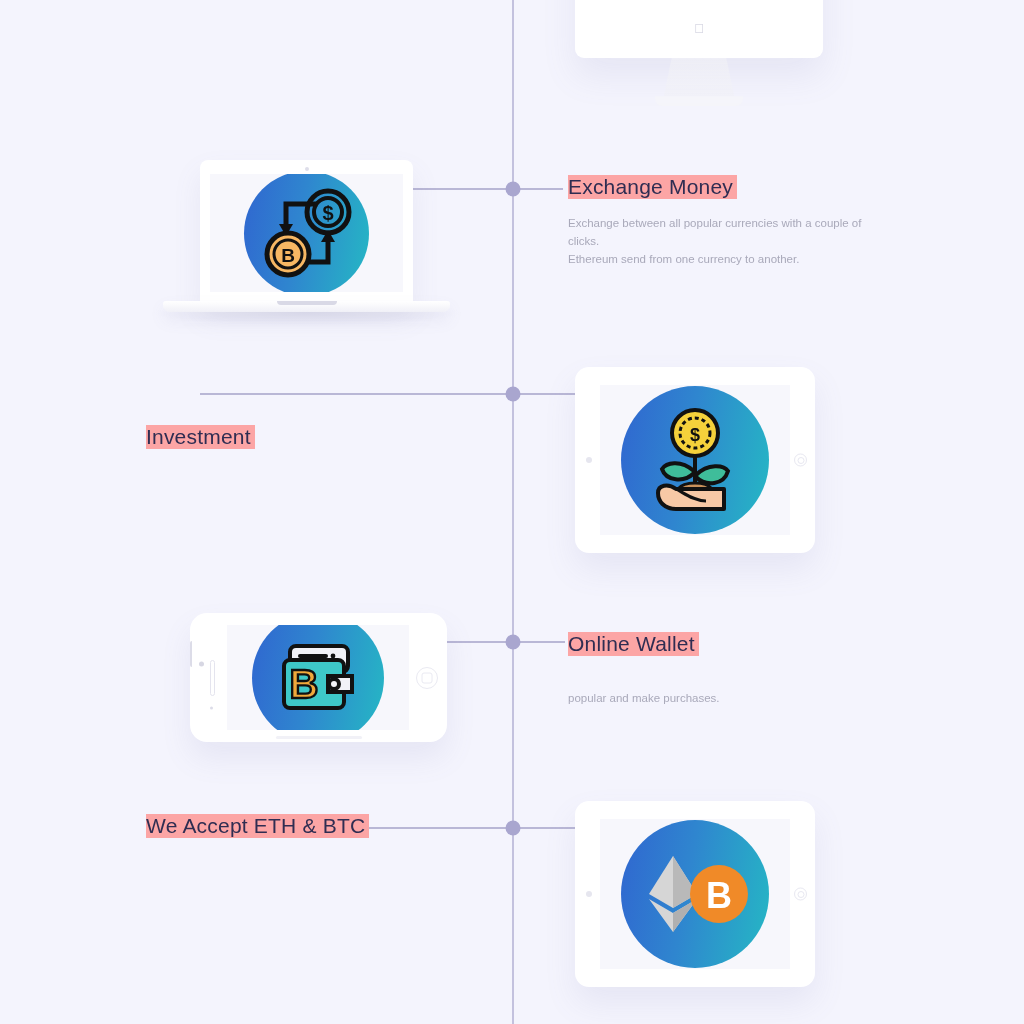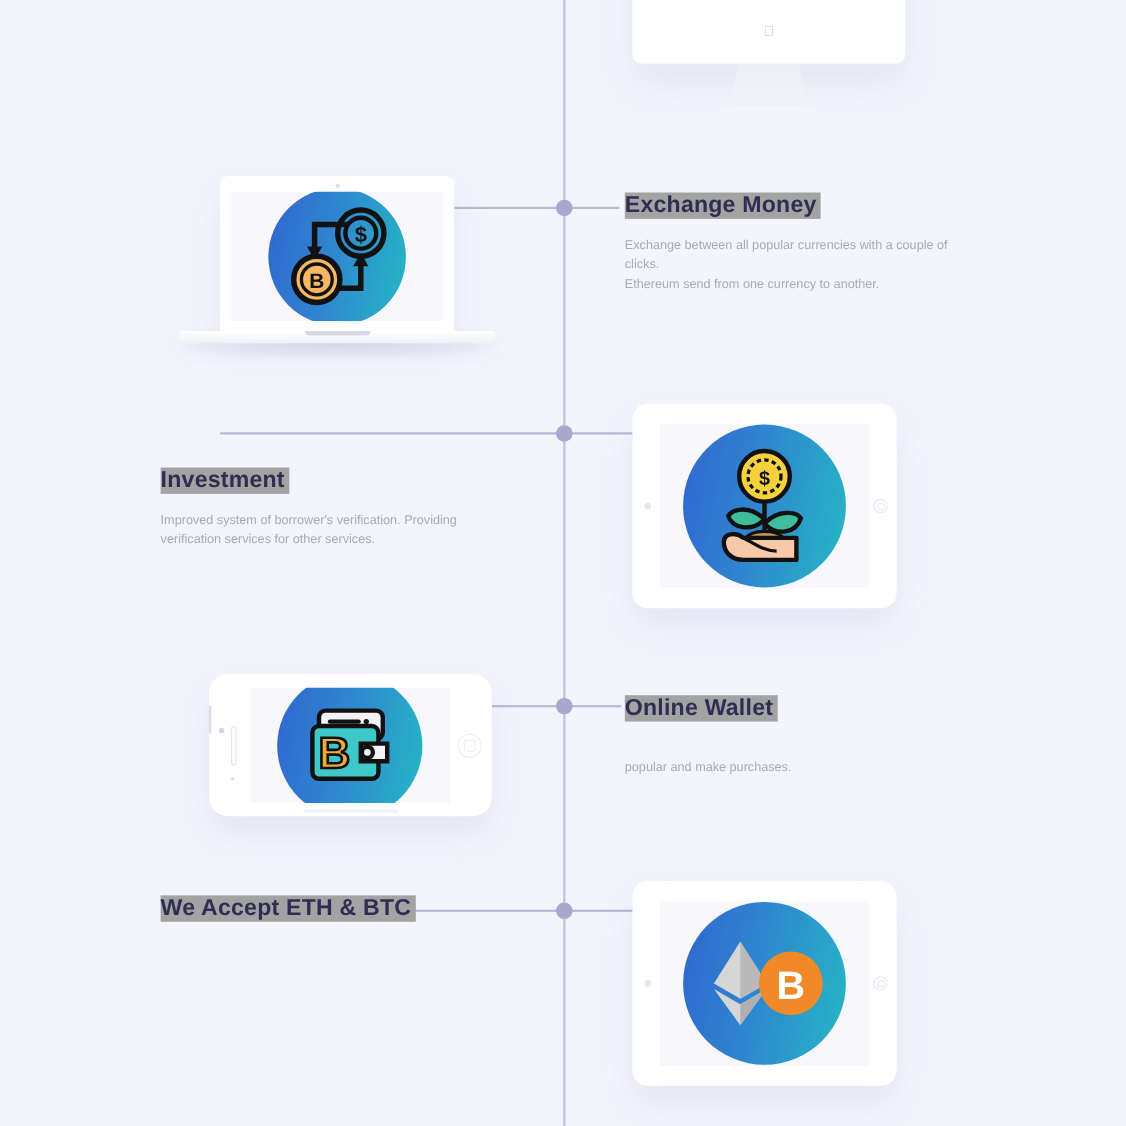--- a/index.html
+++ b/index.html
@@ -36,25 +36,25 @@
     position: absolute;
     height: 2px;
     background: #b9b7d6;
     transform: translateY(-50%);
   }
 
   
   .block { position: absolute; }
   .block h2 {
     font-size: 21px;
-    font-weight: 700;
+    font-weight: 400;
     color: #2f2d52;
     letter-spacing: .2px;
     white-space: nowrap;
-    background: #a3a3a3;
+    background: #fca5a5;
     display: inline-block;
     padding-right: 4px;
     position: relative;
     z-index: 4;
   }
   .block p {
     margin-top: 16px;
     font-size: 11.5px;
     line-height: 1.55;
     color: #a9a9ba;
@@ -359,24 +359,20 @@
             <path d="M26 96 C26 88, 36 86, 44 92 L92 92 L92 112 L44 112 C32 112, 26 104, 26 96 Z" fill="#f7c9a6" stroke="#111" stroke-width="4" stroke-linejoin="round"></path>
             <path d="M44 92 C52 96, 62 104, 74 104" fill="none" stroke="#111" stroke-width="3"></path>
           </svg>
         </div>
       </div>
     </div>
   </div>
 
   <div class="block" style="left:146px; top:381px;margin-top:44px;">
     <h2>Investment</h2>
-    <p>
-      <span>Improved system of borrower's verification. Providing</span><br>
-      <span>verification services for other services.</span>
-    </p>
   </div>
 
   <div class="connector" style="left:447px; top:642px; width:118px;"></div>
   <div class="node-dot" style="left:513px; top:642px;"></div>
 
   <div class="phone">
     <div class="phone-edge"></div>
     <div class="phone-cam"></div>
     <div class="phone-speaker"></div>
     <div class="phone-sensor"></div>

